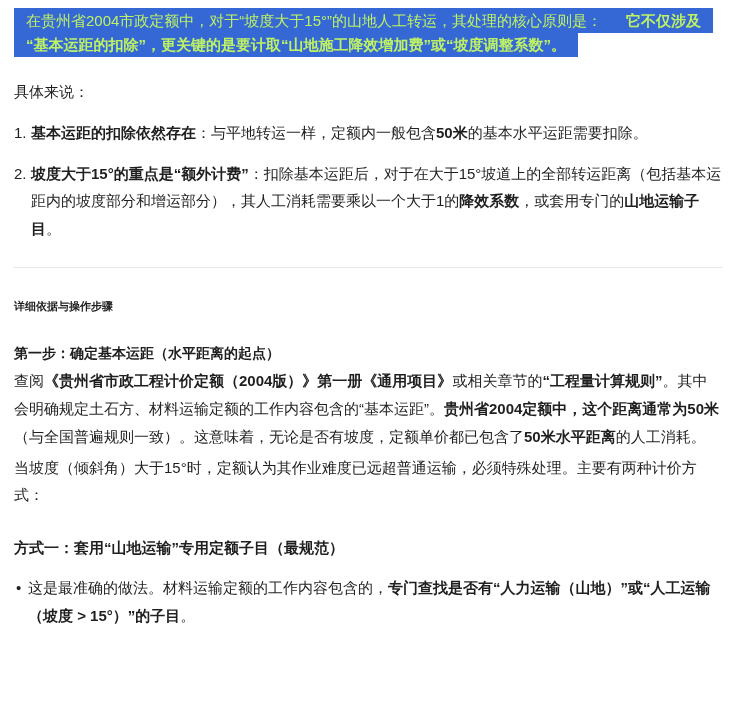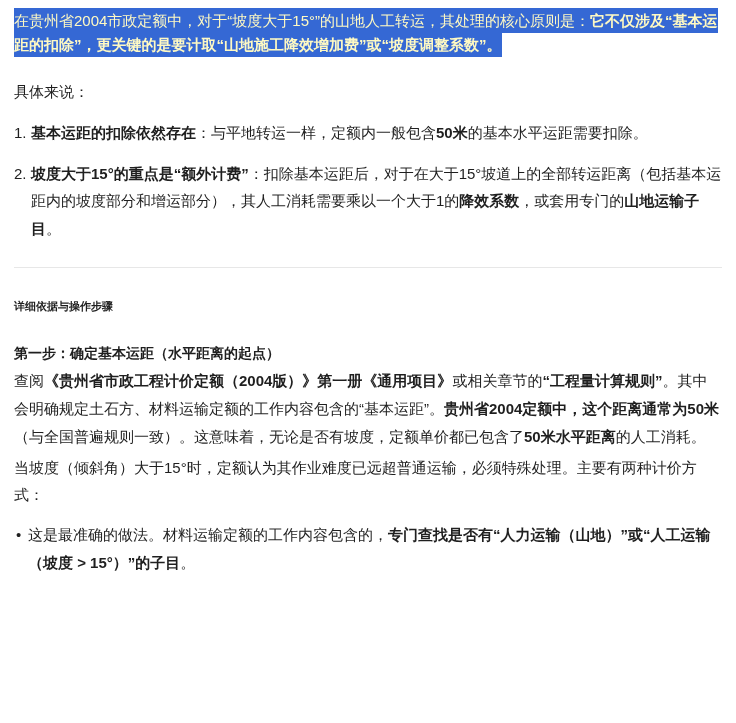--- a/index.html
+++ b/index.html
@@ -16,22 +16,22 @@
     font-size: 15px;
     line-height: 1.85;
   }
   
   .sel-p {
     line-height: 1.6;
     margin-bottom: 21px;
   }
   .hl {
     background: #3568d4;
-    color: #fef9c3;
-    padding: 4px 0;
+    color: #bef264;
+    padding: 4px 12px;
     -webkit-box-decoration-break: clone;
     box-decoration-break: clone;
   }
   .b { font-weight: 700; }
   .intro { font-weight: 400; margin-bottom: 13px; }
   .list-item {
     position: relative;
     padding-left: 17px;
     margin-bottom: 13px;
   }
@@ -74,20 +74,21 @@
 
   <div class="h3">详细依据与操作步骤</div>
 
   <div class="h4">第一步：确定基本运距（水平距离的起点）</div>
 
   <p class="para"><span>查阅</span><span class="b">《贵州省市政工程计价定额（2004版）》第一册《通用项目》</span><span>或相关章节的</span><span class="b">“工程量计算规则”</span><span>。其中会明确规定土石方、材料运输定额的工作内容包含的“基本运距”。</span><span class="b">贵州省2004定额中，这个距离通常为50米</span><span>（与全国普遍规则一致）。这意味着，无论是否有坡度，定额单价都已包含了</span><span class="b">50米水平距离</span><span>的人工消耗。</span></p>
 
 
   <p class="para">当坡度（倾斜角）大于15°时，定额认为其作业难度已远超普通运输，必须特殊处理。主要有两种计价方式：</p>
 
+  <p class="method-h">方式一：套用“山地运输”专用定额子目（最规范）</p>
 
   <div>
     <div class="bullet">
       <span class="dot">•</span><span>这是最准确的做法。材料运输定额的工作内容包含的，</span><span class="b">专门查找是否有“人力运输（山地）”或“人工运输（坡度 &gt; 15°）”的子目</span><span>。</span>
     </div>
 
   </div>
 
 </div>
 

